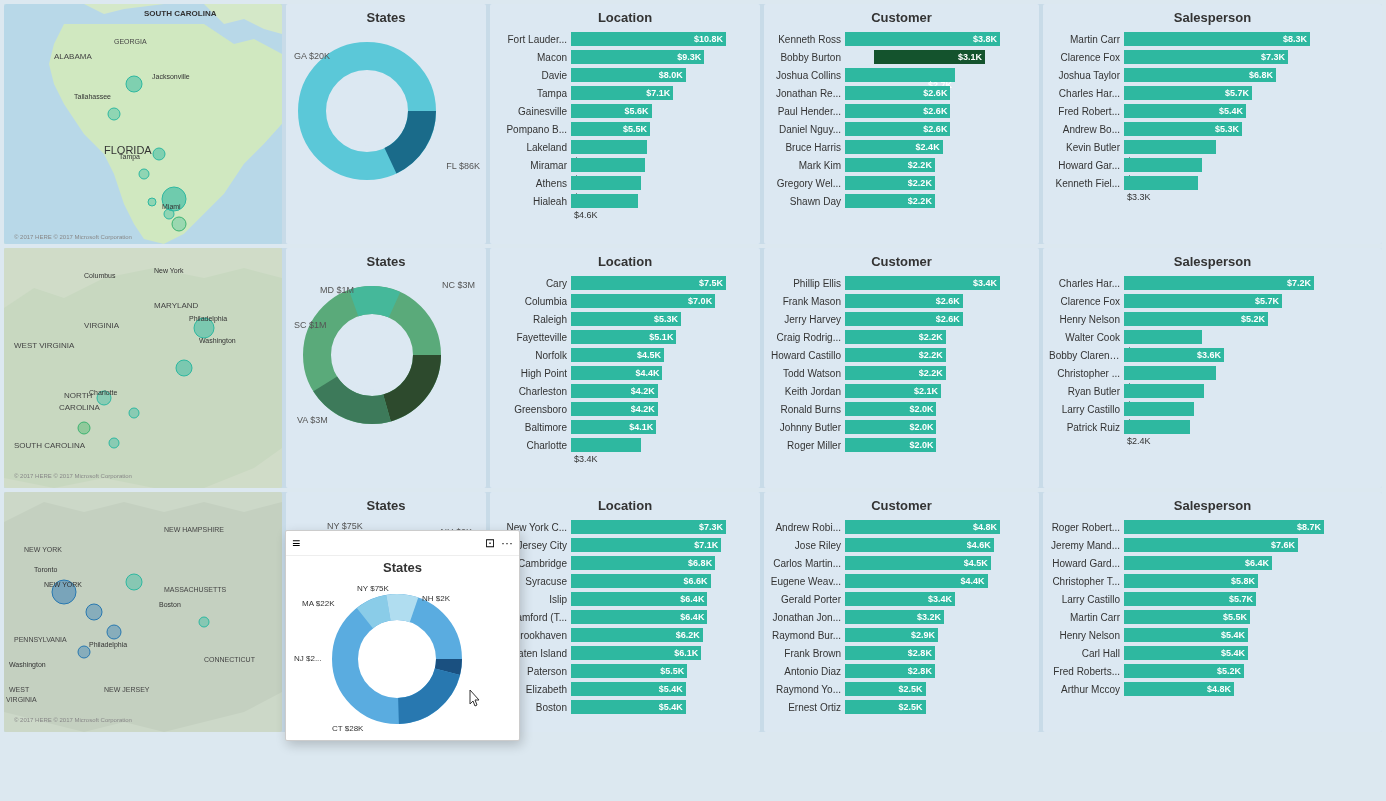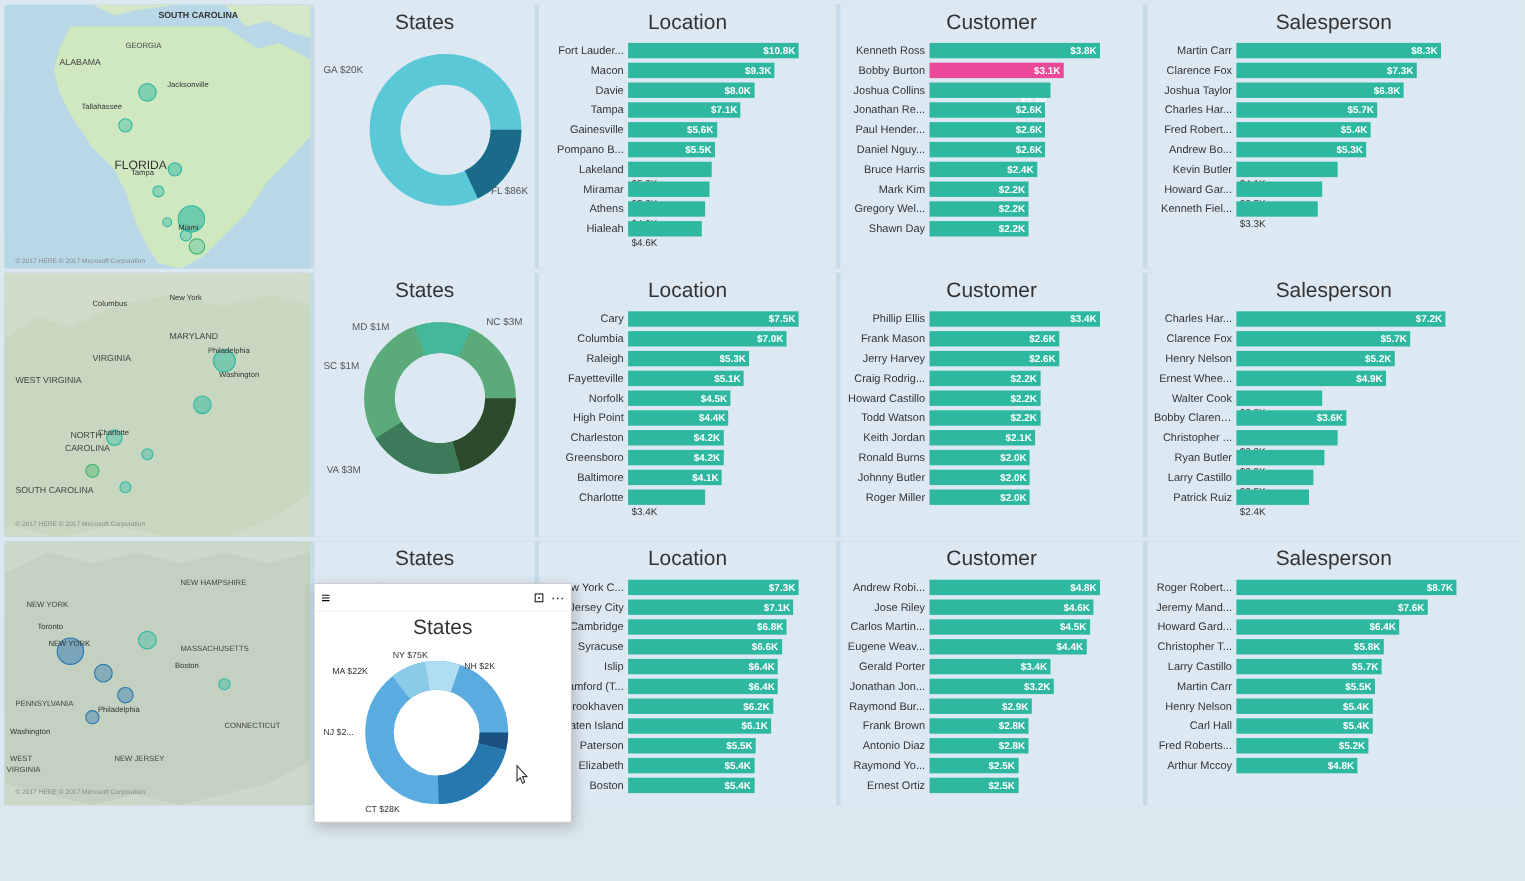--- a/index.html
+++ b/index.html
@@ -12,32 +12,32 @@
     .panel { background: #dce8f2; border-radius: 2px; padding: 6px; }
 
     .map-panel { width: 278px; min-height: 240px; padding: 0; overflow: hidden; position: relative; background: #b8d4e8; }
 
     .states-panel { width: 200px; }
     .location-panel { width: 270px; }
     .customer-panel { width: 275px; }
     .salesperson-panel { width: 355px; flex: 1; }
 
     
-    .panel-title { text-align: center; font-size: 19px; font-weight: 400; color: #333; margin-bottom: 6px; }
+    .panel-title { text-align: center; font-size: 13px; font-weight: 700; color: #333; margin-bottom: 6px; }
 
     
     .bar-row { display: flex; align-items: center; margin-bottom: 2px; height: 16px; }
     .bar-label { width: 75px; text-align: right; padding-right: 4px; font-size: 10px; color: #333; white-space: nowrap; overflow: hidden; text-overflow: ellipsis; flex-shrink: 0; }
     .bar-container { flex: 1; position: relative; height: 14px; }
     .bar { height: 100%; display: flex; align-items: center; justify-content: flex-end; padding-right: 3px; position: relative; }
     .bar-value { font-size: 9px; color: white; font-weight: 600; white-space: nowrap; }
     .bar-value-outside { font-size: 9px; color: #333; margin-left: 3px; white-space: nowrap; }
 
     
-    .donut-container { display: flex; justify-content: flex-end; align-items: center; position: relative; height: 160px; }
+    .donut-container { display: flex; justify-content: flex-start; align-items: center; position: relative; height: 160px; }
     .donut-label { position: absolute; font-size: 9px; color: #555; }
     .map-image { width: 278px; height: 240px; background: linear-gradient(135deg, #b8d8e8 0%, #c5e0d0 30%, #d4e8c0 50%, #c8dcd0 70%, #b0cce0 100%); position: relative; overflow: hidden; }
 
     
     .popup-overlay { position: absolute; left: 285px; top: 530px; width: 235px; background: white; border: 1px solid #ccc; box-shadow: 2px 4px 12px rgba(0,0,0,0.2); z-index: 10; border-radius: 2px; }
     .popup-header { display: flex; justify-content: space-between; align-items: center; padding: 4px 6px; border-bottom: 1px solid #eee; }
     .popup-header-icons { display: flex; gap: 6px; }
 
     .florida-map .map-image {
       background: linear-gradient(160deg, #e8f4e8 0%, #d0e8d0 20%, #b8dce8 40%, #c8e4d0 60%, #d8ecd8 80%, #cce0cc 100%);
@@ -188,21 +188,21 @@
             <div class="bar-label">Kenneth Ross</div>
             <div class="bar-container">
               <div class="bar" style="width: 155px; background: rgb(46, 184, 160);">
                 <span class="bar-value" style="color: white;">$3.8K</span>
               </div>
             </div>
           </div>
           <div class="bar-row">
             <div class="bar-label">Bobby Burton</div>
             <div class="bar-container">
-              <div class="bar" style="width: 122px; background: #ec4899;">
+              <div class="bar" style="width: 111px; background: #14532d; margin-left: 29px;">
                 <span class="bar-value" style="color: white;">$3.1K</span>
               </div>
             </div>
           </div>
           <div class="bar-row">
             <div class="bar-label">Joshua Collins</div>
             <div class="bar-container">
               <div class="bar" style="width: 110.05px; background: rgb(46, 184, 160);">
                 <span class="bar-value" style="color: white; margin-top: 20px;">$2.7K</span>
               </div>
@@ -570,28 +570,20 @@
               <div class="bar" style="width: 158px; background: rgb(46, 184, 160);">
                 <span class="bar-value" style="color: white;">$5.7K</span>
               </div>
             </div>
           </div>
           <div class="bar-row">
             <div class="bar-label">Henry Nelson</div>
             <div class="bar-container">
               <div class="bar" style="width: 144px; background: rgb(46, 184, 160);">
                 <span class="bar-value" style="color: white;">$5.2K</span>
-              </div>
-            </div>
-          </div>
-          <div class="bar-row">
-            <div class="bar-label">Ernest Whee...</div>
-            <div class="bar-container">
-              <div class="bar" style="width: 136px; background: rgb(46, 184, 160);">
-                <span class="bar-value" style="color: white;">$4.9K</span>
               </div>
             </div>
           </div>
           <div class="bar-row">
             <div class="bar-label">Walter Cook</div>
             <div class="bar-container"><div class="bar" style="width: 78px; background: rgb(46, 184, 160);"></div><span class="bar-value-outside">$2.8K</span></div>
           </div>
           <div class="bar-row">
             <div class="bar-label">Bobby Clarence</div>
             <div class="bar-container">
@@ -807,21 +799,21 @@
             <div class="bar-label">Gerald Porter</div>
             <div class="bar-container">
               <div class="bar" style="width: 110.05px; background: rgb(46, 184, 160);">
                 <span class="bar-value" style="color: white;">$3.4K</span>
               </div>
             </div>
           </div>
           <div class="bar-row">
             <div class="bar-label">Jonathan Jon...</div>
             <div class="bar-container">
-              <div class="bar" style="width: 113px; background: rgb(46, 184, 160); align-items: center;">
+              <div class="bar" style="width: 99px; background: rgb(46, 184, 160); align-items: center;">
                 <span class="bar-value" style="color: white;">$3.2K</span>
               </div>
             </div>
           </div>
           <div class="bar-row">
             <div class="bar-label">Raymond Bur...</div>
             <div class="bar-container">
               <div class="bar" style="width: 93px; background: rgb(46, 184, 160);">
                 <span class="bar-value" style="color: white;">$2.9K</span>
               </div>

